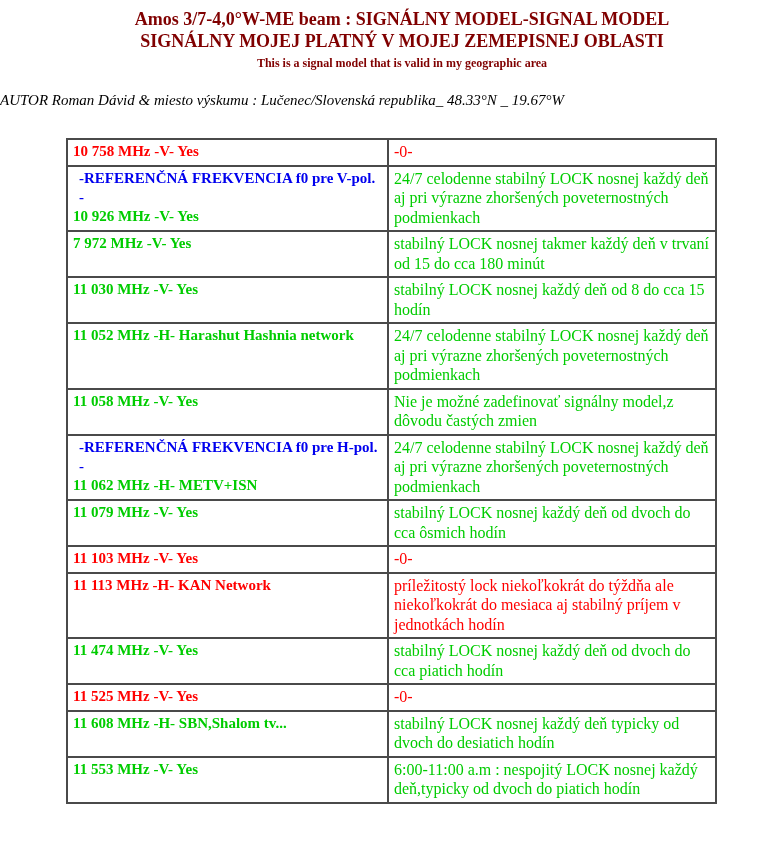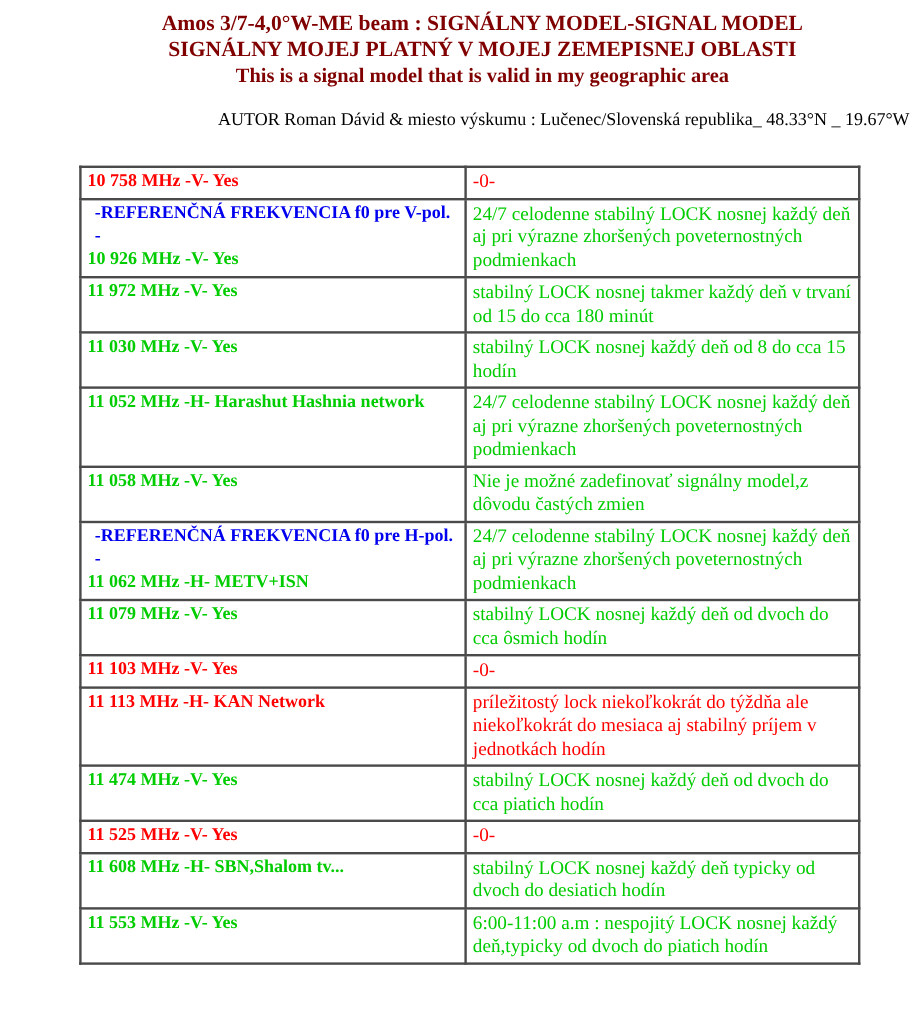--- a/index.html
+++ b/index.html
@@ -24,29 +24,30 @@
     text-align: center;
   }
   .title-line {
     color: var(--title);
     font-weight: bold;
     font-size: 18px;
     line-height: 22px;
     padding-left: 46px;
   }
   .title-line.en {
-    font-size: 17px;
+    font-size: 12px;
     line-height: 22px;
   }
   .author-line {
     margin-top: 17px;
-    text-align: right;
+    text-align: left;
     font-size: 15px;
     line-height: 19px;
     color: #000000;
+    font-style: italic;
   }
   table.signal-table {
     border-collapse: collapse;
     margin: 28px 0 0 66px;
     width: 625px;
     table-layout: fixed;
   }
   table.signal-table, table.signal-table td {
     border: 2px solid #4a4a4a;
   }
@@ -99,21 +100,21 @@
       <td class="freq-cell">
             <div class="freq-line c-blue indent">-REFERENČNÁ FREKVENCIA f0 pre V-pol. -</div>
             <div class="freq-line c-green">10 926 MHz -V- Yes</div>
           </td>
       <td class="desc-cell">
             <div class="desc-line c-green">24/7 celodenne stabilný LOCK nosnej každý deň aj pri výrazne zhoršených poveternostných podmienkach</div>
           </td>
     </tr>
         <tr>
       <td class="freq-cell">
-            <div class="freq-line c-green">11 972 MHz -V- Yes</div>
+            <div class="freq-line c-green">7 972 MHz -V- Yes</div>
           </td>
       <td class="desc-cell">
             <div class="desc-line c-green">stabilný LOCK nosnej takmer každý deň v trvaní od 15 do cca 180 minút</div>
           </td>
     </tr>
         <tr>
       <td class="freq-cell">
             <div class="freq-line c-green">11 030 MHz -V- Yes</div>
           </td>
       <td class="desc-cell">

